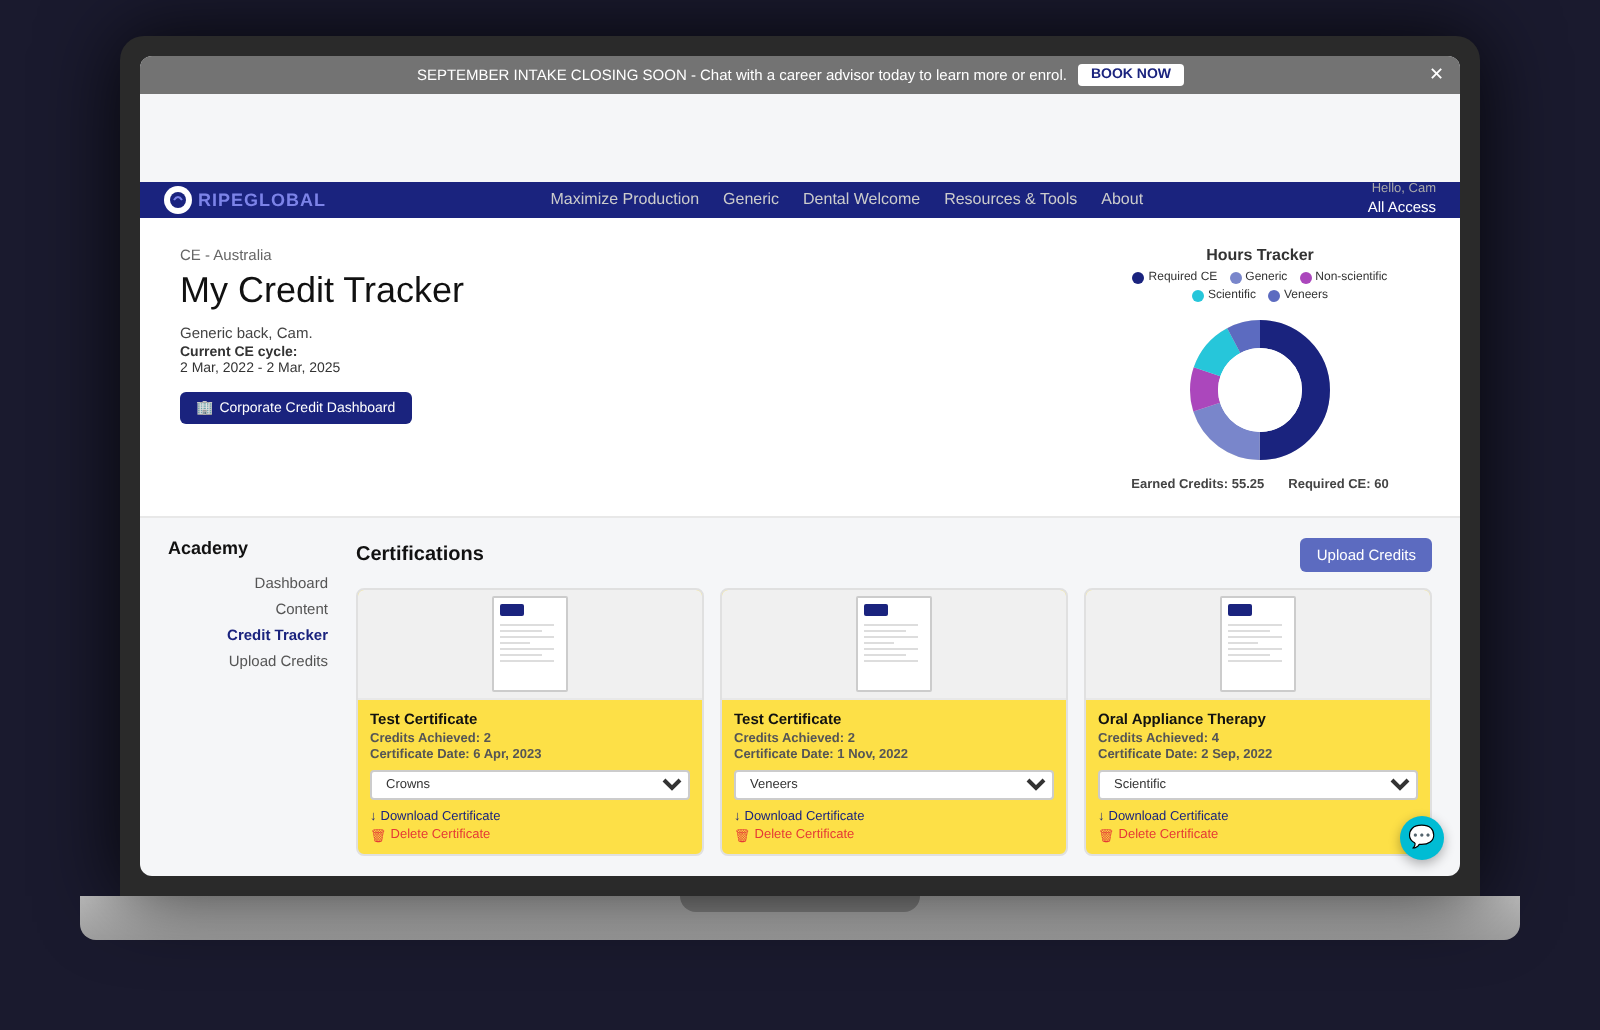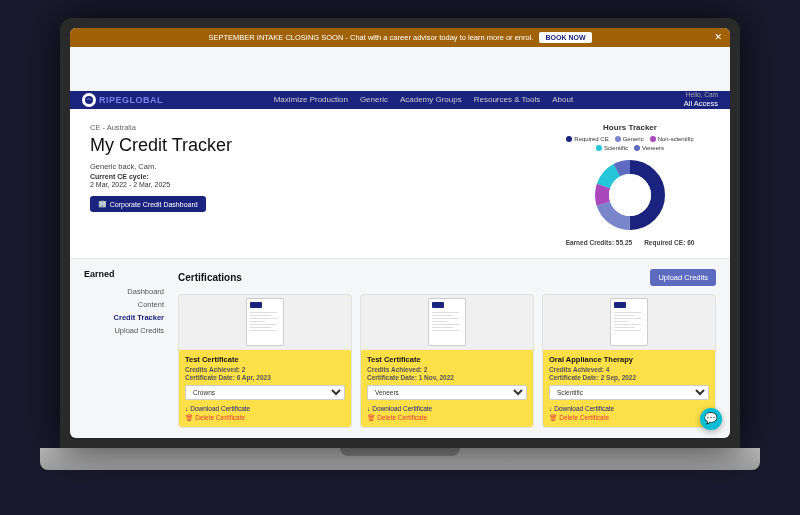--- a/index.html
+++ b/index.html
@@ -63,21 +63,21 @@
       width: 100%;
       height: 100%;
       display: flex;
       flex-direction: column;
       font-size: 10px;
       background: #f5f6f8;
     }
 
     
     .announcement-bar {
-      background: #a16207;
+      background: #737373;
       color: #fff;
       text-align: center;
       padding: 4px 8px;
       font-size: 7.5px;
       display: flex;
       align-items: center;
       justify-content: center;
       gap: 6px;
       position: relative;
     }
@@ -485,21 +485,21 @@
                 <path d="M3 5 Q5 2 7 5" stroke="#7c83e8" stroke-width="1" fill="none"></path>
               </svg>
             </div>
             <span class="logo-text">
               <span>RIPE</span><span>GLOBAL</span>
             </span>
           </div>
           <div class="nav-items">
             <span class="nav-item">Maximize Production</span>
             <span class="nav-item">Generic</span>
-            <span class="nav-item">Academy Groups</span>
+            <span class="nav-item">Dental Welcome</span>
             <span class="nav-item">Resources &amp; Tools</span>
             <span class="nav-item">About</span>
           </div>
           <div class="nav-user">
             <div class="hello">Hello, Cam</div>
             <div>All Access</div>
           </div>
         </div>
 
         <div class="hero-section">
@@ -566,21 +566,21 @@
                 <span>Required CE:</span>
                 <span>60</span>
               </div>
             </div>
           </div>
         </div>
 
         <div class="bottom-section">
 
           <div class="sidebar">
-            <div class="sidebar-title">Earned</div>
+            <div class="sidebar-title">Academy</div>
             <div class="sidebar-item">Dashboard</div>
             <div class="sidebar-item">Content</div>
             <div class="sidebar-item active">Credit Tracker</div>
             <div class="sidebar-item">Upload Credits</div>
           </div>
 
           <div class="certs-area">
             <div class="certs-header">
               <div class="certs-title">Certifications</div>
               <button class="upload-btn">Upload Credits</button>

